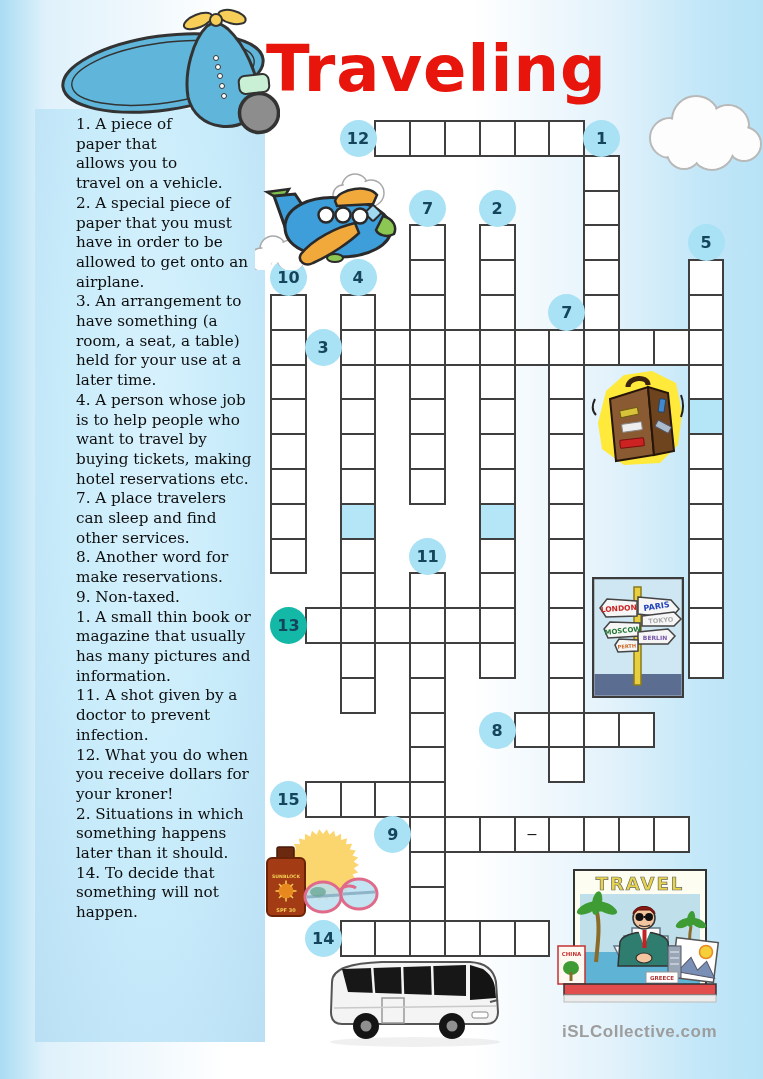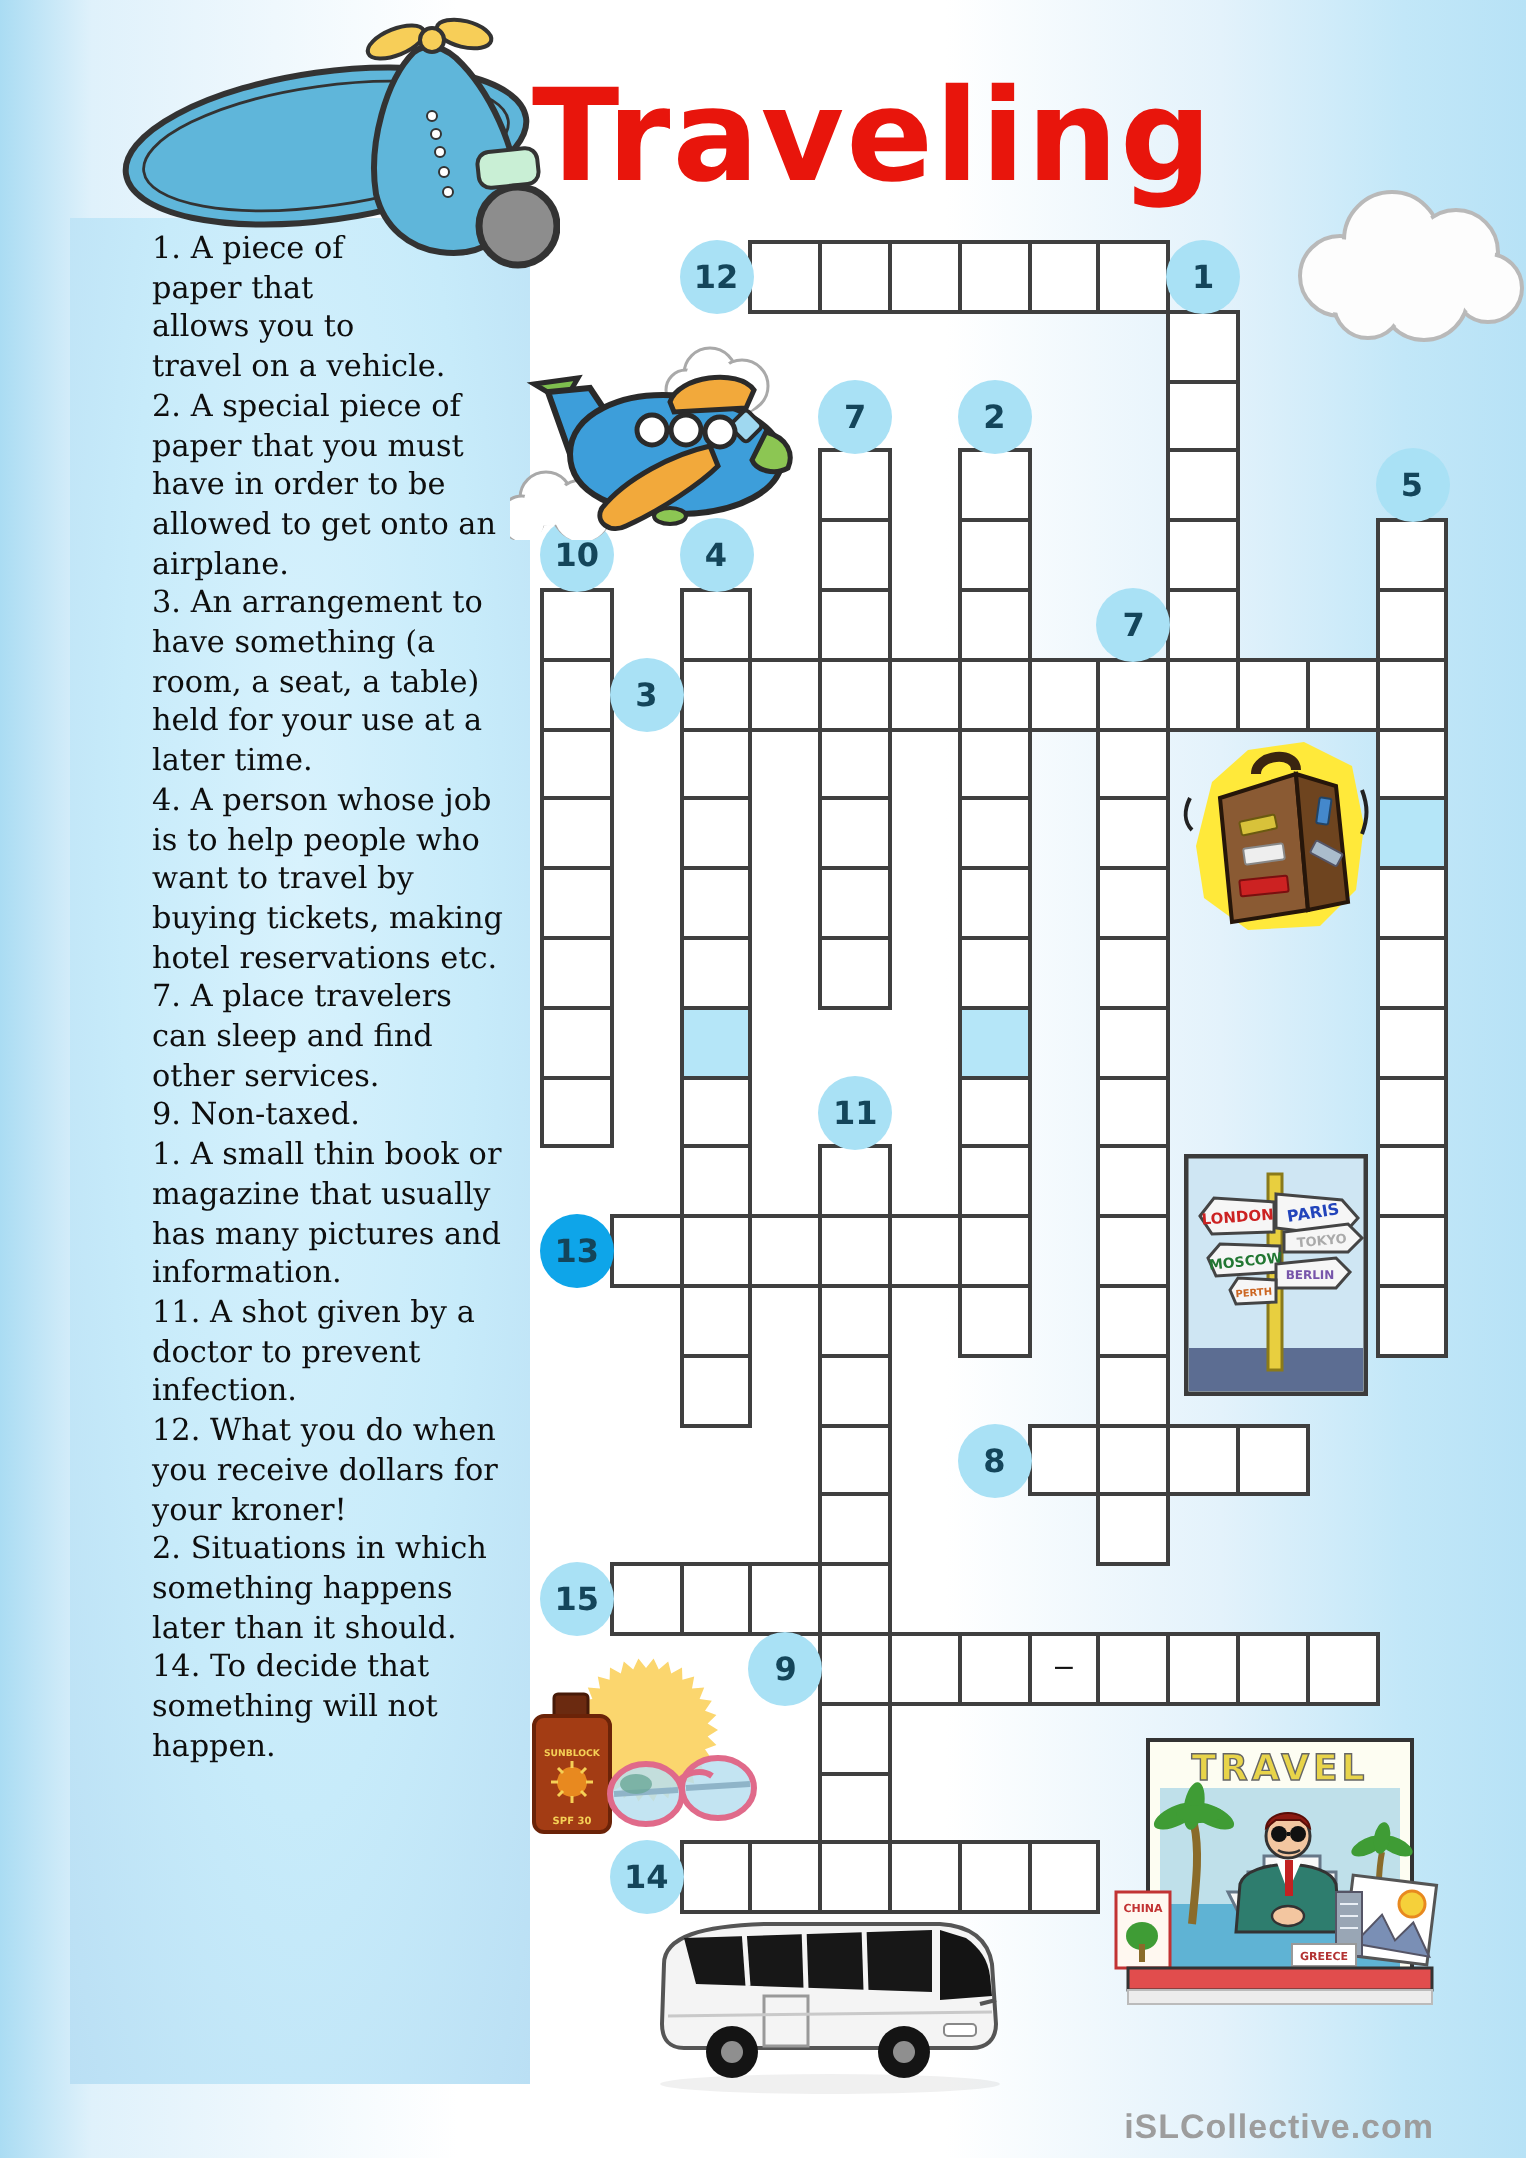--- a/index.html
+++ b/index.html
@@ -18,36 +18,37 @@
   .clue-float{float:right;width:66px;height:42px;}
   #gridlayer{position:absolute;inset:0;z-index:3;}
   .cell{position:absolute;box-sizing:border-box;background:#ffffff;border:2px solid #3f3f3f;
         display:flex;align-items:center;justify-content:center;
         font-size:16px;color:#111;}
   .circle{position:absolute;border-radius:50%;z-index:4;display:flex;align-items:center;justify-content:center;
         font-family:"DejaVu Sans",sans-serif;font-weight:bold;font-size:16px;color:#14455a;}
   .clip{position:absolute;z-index:5;}
   .watermark{position:absolute;right:46px;top:1022px;z-index:6;
         font-family:"Liberation Sans",sans-serif;font-weight:bold;font-size:17px;
-        color:#9d9d9d;letter-spacing:0.5px;margin-top:32px;}
+        color:#9d9d9d;letter-spacing:0.5px;}
 </style>
 </head>
 <body>
 
 <div class="page">
 
   <div class="title">Traveling</div>
 
   <div class="clues-panel">
     <div class="clue-float"></div>
     <div class="clue">1. A piece of paper that allows you to travel on a vehicle.</div>
     <div class="clue">2. A special piece of paper that you must have in order to be allowed to get onto an airplane.</div>
     <div class="clue">3. An arrangement to have something (a room, a seat, a table) held for your use at a later time.</div>
     <div class="clue">4. A person whose job is to help people who want to travel by buying tickets, making hotel reservations etc.</div>
     <div class="clue">7. A place travelers can sleep and find other services.</div>
+    <div class="clue">8. Another word for make reservations.</div>
     <div class="clue">9. Non-taxed.</div>
     <div class="clue">1. A small thin book or magazine that usually has many pictures and information.</div>
     <div class="clue">11. A shot given by a doctor to prevent infection.</div>
     <div class="clue">12. What you do when you receive dollars for your kroner!</div>
     <div class="clue">2. Situations in which something happens later than it should.</div>
     <div class="clue">14. To decide that something will not happen.</div>
   </div>
 
   <div id="gridlayer">
       <div class="cell" style="left: 374.4px; top: 120px; width: 36.8px; height: 36.8px; border-color: rgb(63, 63, 63);"></div>
@@ -168,21 +169,21 @@
       <div class="circle" style="width: 37px; height: 37px; left: 339.5px; top: 119.9px; background: rgb(169, 225, 245);">12</div>
       <div class="circle" style="width: 37px; height: 37px; left: 583.1px; top: 119.9px; background: rgb(169, 225, 245);">1</div>
       <div class="circle" style="width: 37px; height: 37px; left: 409.1px; top: 189.5px; background: rgb(169, 225, 245);">7</div>
       <div class="circle" style="width: 37px; height: 37px; left: 478.7px; top: 189.5px; background: rgb(169, 225, 245);">2</div>
       <div class="circle" style="width: 37px; height: 37px; left: 687.5px; top: 224.3px; background: rgb(169, 225, 245);">5</div>
       <div class="circle" style="width: 37px; height: 37px; left: 269.9px; top: 259.1px; background: rgb(169, 225, 245);">10</div>
       <div class="circle" style="width: 37px; height: 37px; left: 339.5px; top: 259.1px; background: rgb(169, 225, 245);">4</div>
       <div class="circle" style="width: 37px; height: 37px; left: 548.3px; top: 293.9px; background: rgb(169, 225, 245);">7</div>
       <div class="circle" style="width: 37px; height: 37px; left: 304.7px; top: 328.7px; background: rgb(169, 225, 245);">3</div>
       <div class="circle" style="width: 37px; height: 37px; left: 409.1px; top: 537.5px; background: rgb(169, 225, 245);">11</div>
-      <div class="circle" style="width: 37px; height: 37px; left: 269.9px; top: 607.1px; background: #0ea5e9;">13</div>
+      <div class="circle" style="width: 37px; height: 37px; left: 269.9px; top: 607.1px; background: #14b8a6;">13</div>
       <div class="circle" style="width: 37px; height: 37px; left: 478.7px; top: 711.5px; background: rgb(169, 225, 245);">8</div>
       <div class="circle" style="width: 37px; height: 37px; left: 269.9px; top: 781.1px; background: rgb(169, 225, 245);">15</div>
       <div class="circle" style="width: 37px; height: 37px; left: 374.3px; top: 815.9px; background: rgb(169, 225, 245);">9</div>
       <div class="circle" style="width: 37px; height: 37px; left: 304.7px; top: 920.3px; background: rgb(169, 225, 245);">14</div>
     </div>
 
   <svg class="clip" style="left:58px;top:0;width:222px;height:146px" viewBox="0 0 222 146">
     <ellipse cx="105" cy="73" rx="101" ry="37" fill="#5fb6da" stroke="#333" stroke-width="3" transform="rotate(-8 105 73)"></ellipse>
     <ellipse cx="105" cy="73" rx="92" ry="30" fill="none" stroke="#333" stroke-width="1.4" transform="rotate(-8 105 73)"></ellipse>
     <path d="M149,26 C135,40 126,72 130,97 C134,114 147,124 162,126 C182,129 199,118 201,100 C201,74 186,44 170,29 C163,23 156,21 149,26 Z" fill="#5fb6da" stroke="#333" stroke-width="3"></path>

